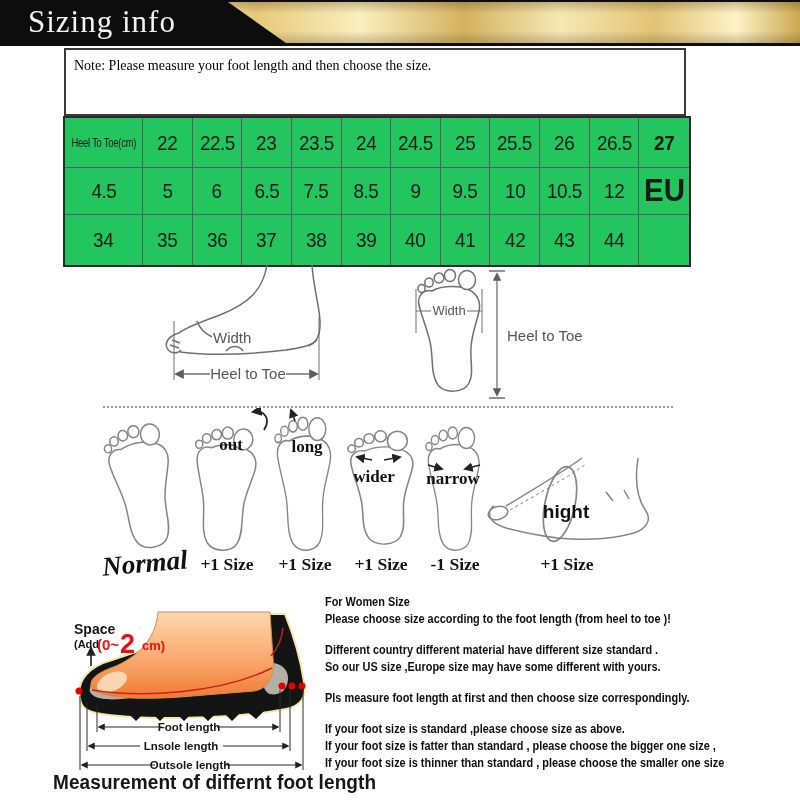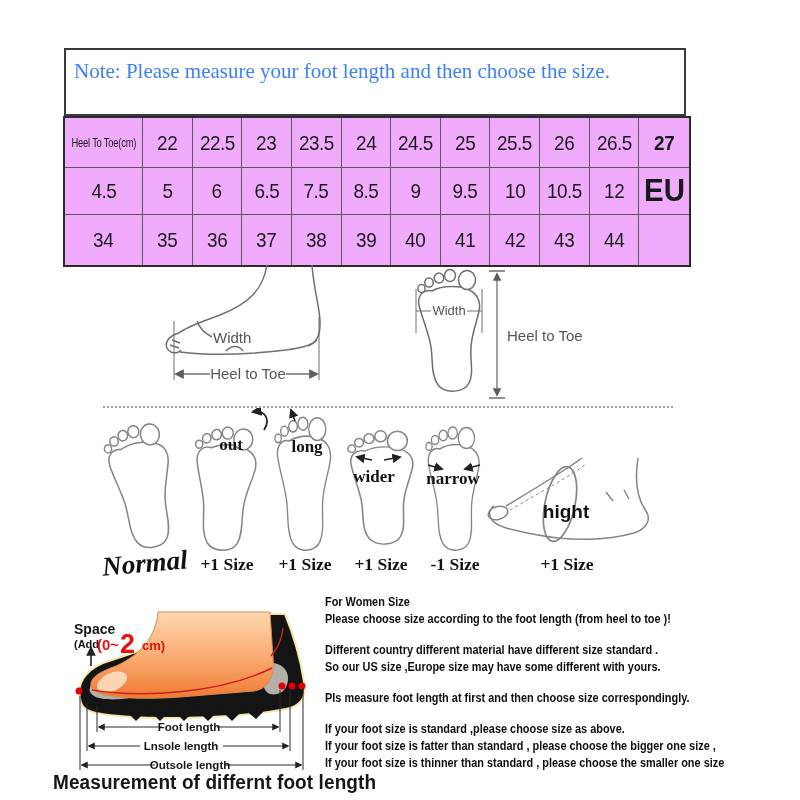--- a/index.html
+++ b/index.html
@@ -11,27 +11,27 @@
   .gold-band{position:absolute;left:0;top:2px;width:800px;height:41px;
     background:
       linear-gradient(180deg,rgba(70,50,5,.28) 0%,rgba(255,255,255,0) 28%,rgba(255,255,255,0) 70%,rgba(70,50,5,.25) 100%),
       linear-gradient(90deg,#7a5f26 0%,#caa954 6%,#f0dfa0 14%,#fdf6d8 22%,#e7c97b 32%,#f9efc0 45%,#d4b260 58%,#f5e8b5 70%,#e2c376 82%,#fdf3c8 92%,#caa851 100%);
     clip-path:polygon(228px 0,800px 0,800px 41px,286px 41px);}
   .header-title{position:absolute;left:28px;top:4px;font-family:"Liberation Serif",serif;
     font-size:31px;color:#f4f4f4;letter-spacing:1px;}
 
   
   .note-box{position:absolute;left:64px;top:48px;width:618px;height:64px;border:2px solid #3a3a3a;
-    font-family:"Liberation Serif",serif;color:#3b82f6;font-size:21px;line-height:1.6;background:#fff;}
+    font-family:"Liberation Serif",serif;color:#000000;font-size:14px;line-height:1.6;background:#fff;}
   .note-box .l1{margin:5px 0 0 8px;white-space:nowrap;}
   .note-box .l2{margin:0 0 0 62px;white-space:nowrap;}
 
   
   .size-table{position:absolute;left:63px;top:116px;width:624px;height:147px;border:2px solid #2b2b2b;
-    display:grid;grid-template-columns:78px repeat(11,1fr);grid-template-rows:50px 47px auto;background:#f0abfc;}
+    display:grid;grid-template-columns:78px repeat(11,1fr);grid-template-rows:50px 47px auto;background:#22c55e;}
   .size-table>div{border-right:1px solid #5a5a5a;border-bottom:1px solid #5a5a5a;
     display:flex;align-items:center;justify-content:center;overflow:hidden;}
   .size-table>div:nth-child(12n){border-right:none;font-weight:bold;}
   .size-table>div:nth-child(n+25){border-bottom:none;text-align:center;}
   .th-label{font-size:13px;transform:scaleX(.72);white-space:nowrap;letter-spacing:-.3px;color:#1a1a1a;}
   .rl{font-size:31px;transform:scaleX(.95);color:#1a1a1a;}
   .sq{font-size:21px;letter-spacing:-.5px;transform:scaleX(.9);color:#1a1a1a;white-space:nowrap;}
 
   
   .measure-svg{position:absolute;left:100px;top:263px;}
@@ -50,20 +50,24 @@
   .size-notes p.gap{margin-top:14px;}
 
   svg text{font-family:"Liberation Sans",sans-serif;}
   .svg-serif{font-family:"Liberation Serif",serif;}
 </style>
 </head>
 <body>
 
 <div class="page">
 
+  <div class="header">
+    <div class="gold-band"></div>
+    <div class="header-title">Sizing info</div>
+  </div>
 
   <div class="note-box">
     <div class="l1">Note: Please measure your foot length and then choose the size.</div>
   </div>
 
   <div class="size-table">
     <div>
         <span class="th-label">Heel To Toe(cm)</span>
       </div>
     <div>

